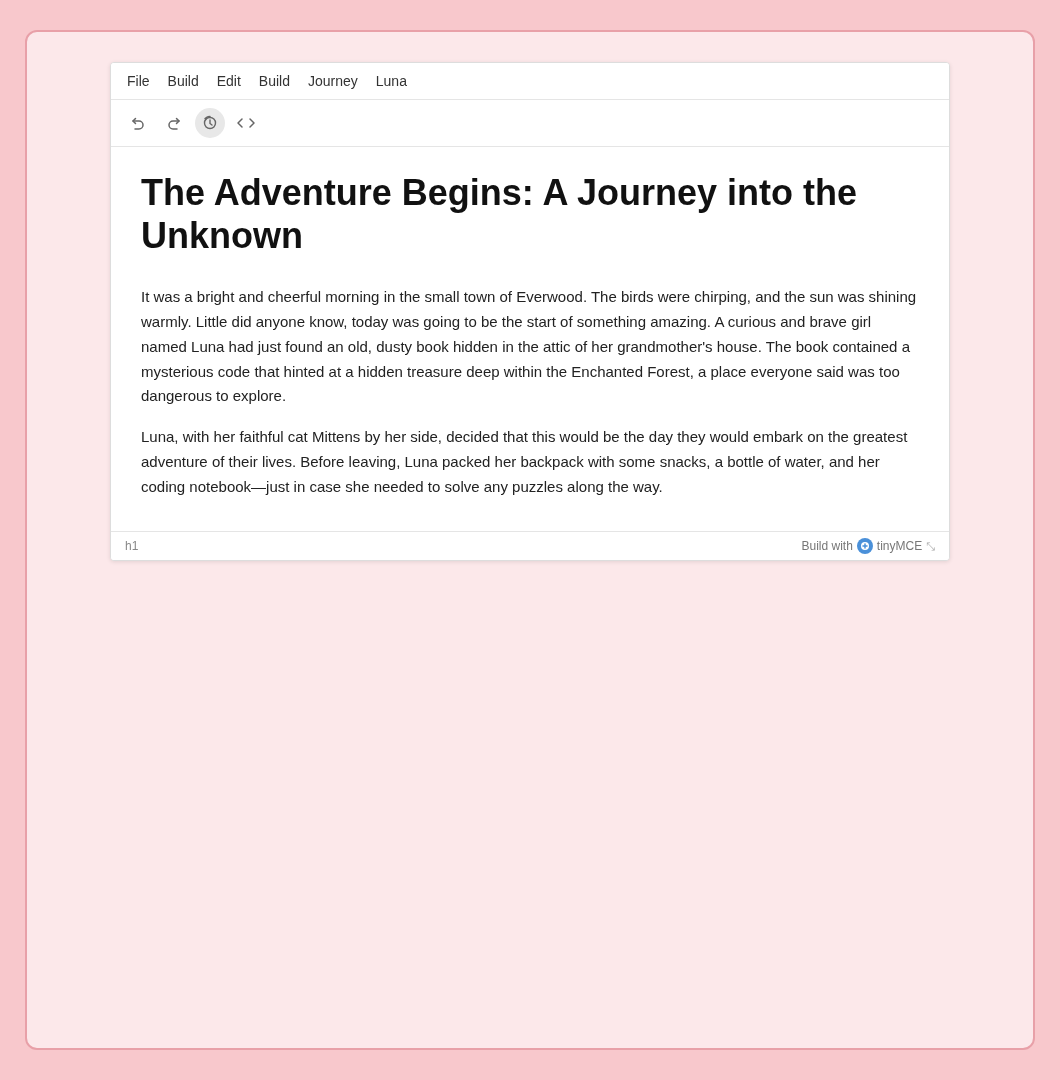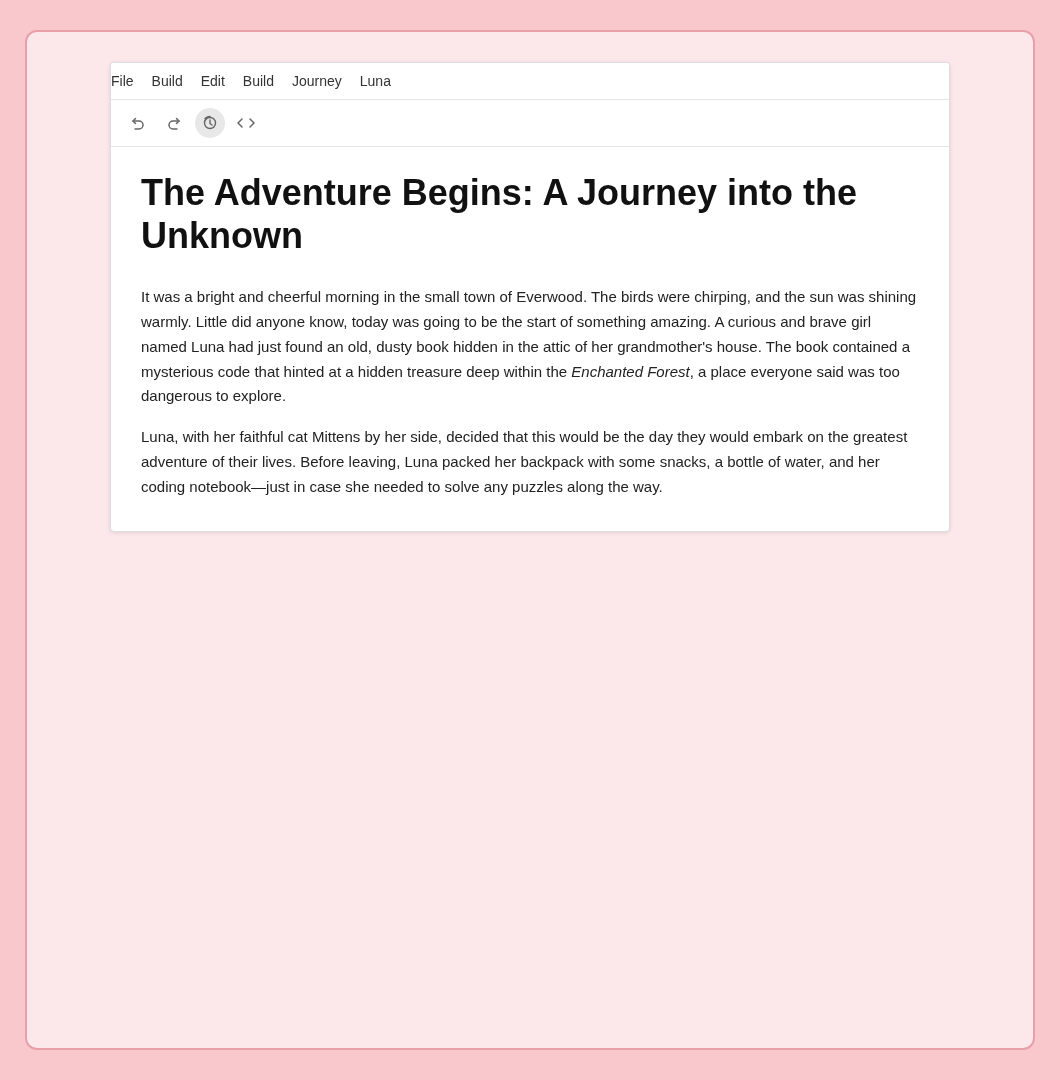--- a/index.html
+++ b/index.html
@@ -33,21 +33,21 @@
       border-radius: 4px;
       overflow: hidden;
       box-shadow: 0 1px 4px rgba(0,0,0,0.1);
     }
 
     
     .menu-bar {
       display: flex;
       align-items: center;
       gap: 18px;
-      padding: 10px 0;
+      padding: 10px 16px;
       border-bottom: 1px solid #e5e5e5;
       background: #fff;
     }
 
     .menu-item {
       font-size: 14px;
       color: #333;
       cursor: pointer;
       user-select: none;
     }
@@ -96,21 +96,21 @@
     }
 
     .doc-paragraph {
       font-size: 15px;
       color: #222;
       line-height: 1.65;
       margin-bottom: 16px;
     }
 
     .bold { font-weight: normal; }
-    .italic { font-style: italic; }
+    .italic { }
 
     
     .status-bar {
       display: flex;
       justify-content: space-between;
       align-items: center;
       padding: 6px 14px;
       border-top: 1px solid #e5e5e5;
       background: #fff;
     }
@@ -194,15 +194,29 @@
 
       <p class="doc-paragraph">
         <span>It was a bright and cheerful morning in the small town of Everwood. The birds were chirping, and the sun was shining warmly. Little did anyone know, today was going to be the start of something amazing. A curious and brave girl named </span><span class="bold">Luna</span><span> had just found an old, dusty book hidden in the attic of her grandmother's house. The book contained a mysterious code that hinted at a hidden treasure deep within the </span><span class="italic">Enchanted Forest</span><span>, a place everyone said was too dangerous to explore.</span>
       </p>
 
       <p class="doc-paragraph">
         <span>Luna, with her faithful cat </span><span class="bold">Mittens</span><span> by her side, decided that this would be the day they would embark on the greatest adventure of their lives. Before leaving, Luna packed her backpack with some snacks, a bottle of water, and her </span><span class="bold">coding notebook</span><span>—just in case she needed to solve any puzzles along the way.</span>
       </p>
     </div>
 
+    <div class="status-bar">
+      <span class="status-left">h1</span>
+      <div class="tinymce-logo">
+        <span>Build with</span>
+        <span class="tinymce-icon">
+          <svg viewBox="0 0 10 10" fill="white" xmlns="http://www.w3.org/2000/svg">
+            <circle cx="5" cy="5" r="4" fill="white"></circle>
+            <path d="M3 5h4M5 3v4" stroke="#4a90d9" stroke-width="1.5" stroke-linecap="round"></path>
+          </svg>
+        </span>
+        <span>tinyMCE</span>
+        <span style="cursor:se-resize; font-size:11px; color:#aaa;">⤡</span>
+      </div>
+    </div>
 
   </div>
 </div>
 
 </body></html>

